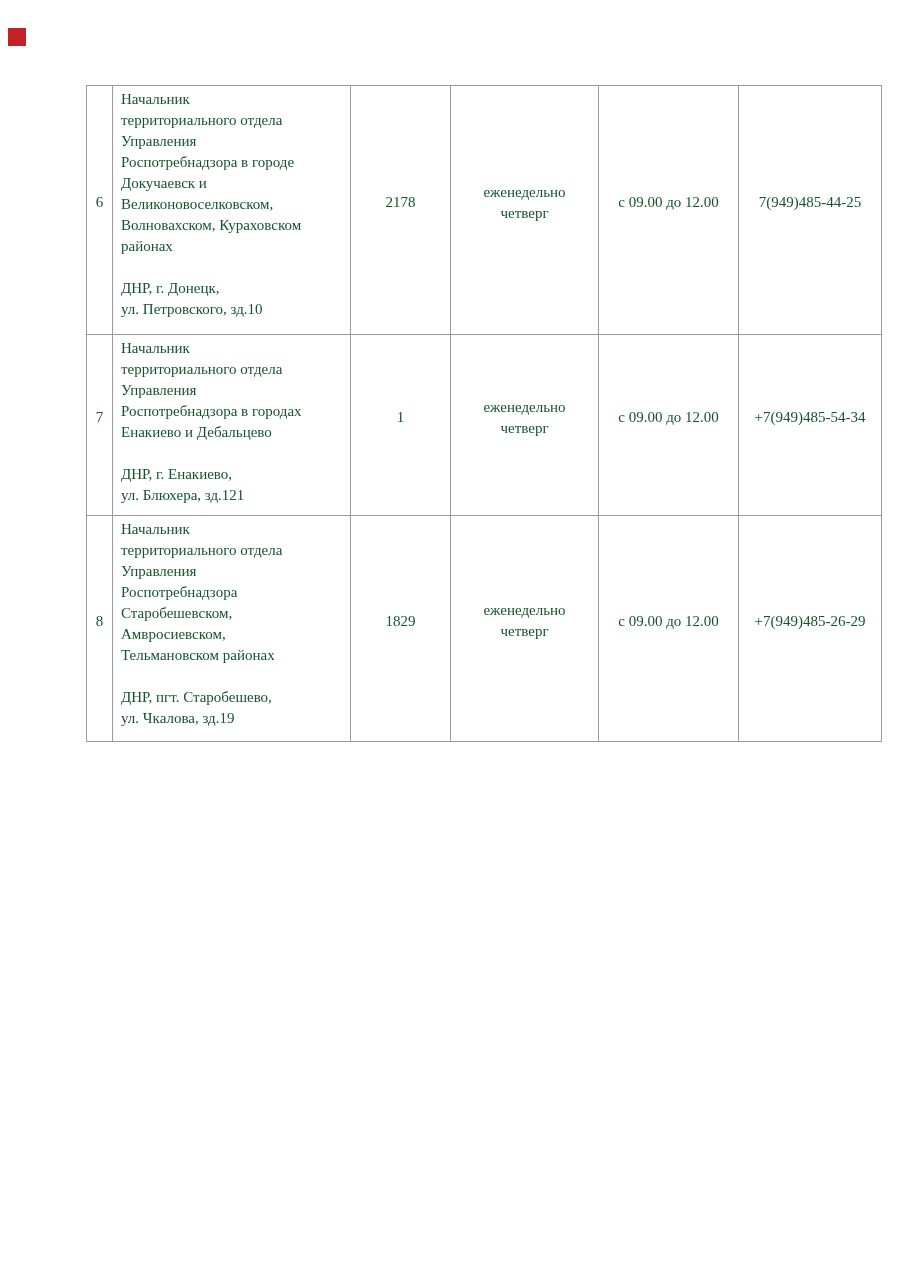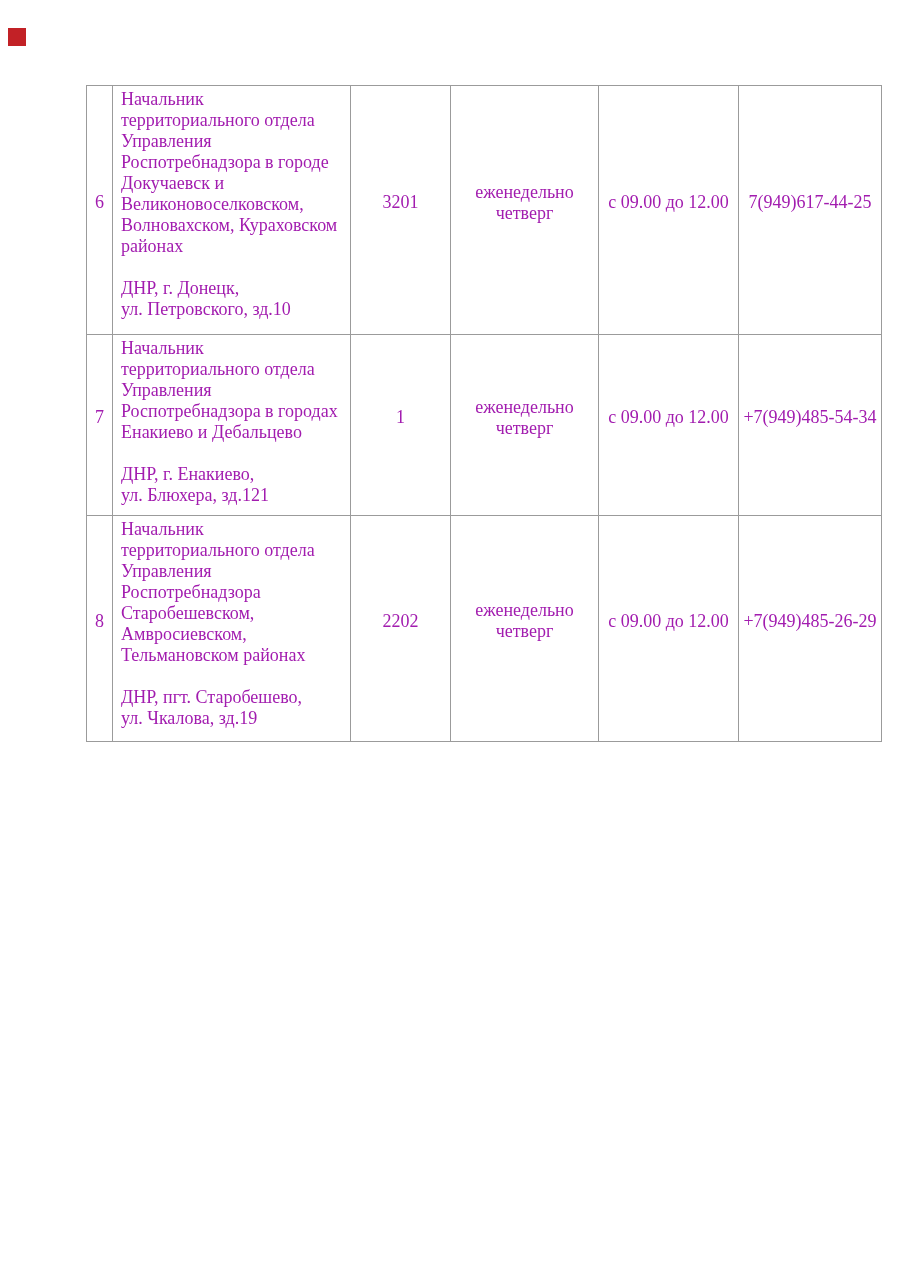--- a/index.html
+++ b/index.html
@@ -27,23 +27,23 @@
   table.doc-table {
     position: absolute;
     left: 86px;
     top: 85px;
     width: 795px;
     border-collapse: collapse;
     table-layout: fixed;
   }
   table.doc-table td {
     border: 1px solid #9b9b9b;
-    font-size: 18px;
+    font-size: 15px;
     line-height: 21px;
-    color: #a21caf;
+    color: #14532d;
     overflow: hidden;
   }
   td.cell-num {
     text-align: center;
     vertical-align: middle;
     padding: 0 0 15px 0;
   }
   td.cell-desc {
     text-align: left;
     vertical-align: top;
@@ -86,25 +86,25 @@
 территориального отдела
 Управления
 Роспотребнадзора в городе
 Докучаевск и
 Великоновоселковском,
 Волновахском, Кураховском
 районах
 
 ДНР, г. Донецк,
 ул. Петровского, зд.10</td>
-        <td class="cell-mid cell-nowrap">3201</td>
+        <td class="cell-mid cell-nowrap">2178</td>
         <td class="cell-mid">еженедельно
 четверг</td>
         <td class="cell-mid cell-nowrap">с 09.00 до 12.00</td>
-        <td class="cell-mid cell-nowrap">7(949)617-44-25</td>
+        <td class="cell-mid cell-nowrap">7(949)485-44-25</td>
       </tr>
       <tr class="row-7">
         <td class="cell-num">7</td>
         <td class="cell-desc">Начальник
 территориального отдела
 Управления
 Роспотребнадзора  в городах
 Енакиево и Дебальцево
 
 ДНР, г. Енакиево,
@@ -120,21 +120,21 @@
         <td class="cell-desc">Начальник
 территориального отдела
 Управления
 Роспотребнадзора
 Старобешевском,
 Амвросиевском,
 Тельмановском районах
 
 ДНР, пгт. Старобешево,
 ул. Чкалова, зд.19</td>
-        <td class="cell-mid cell-nowrap">2202</td>
+        <td class="cell-mid cell-nowrap">1829</td>
         <td class="cell-mid">еженедельно
 четверг</td>
         <td class="cell-mid cell-nowrap">с 09.00 до 12.00</td>
         <td class="cell-mid cell-nowrap">+7(949)485-26-29</td>
       </tr>
     </tbody>
   </table>
 
 </div>
 

